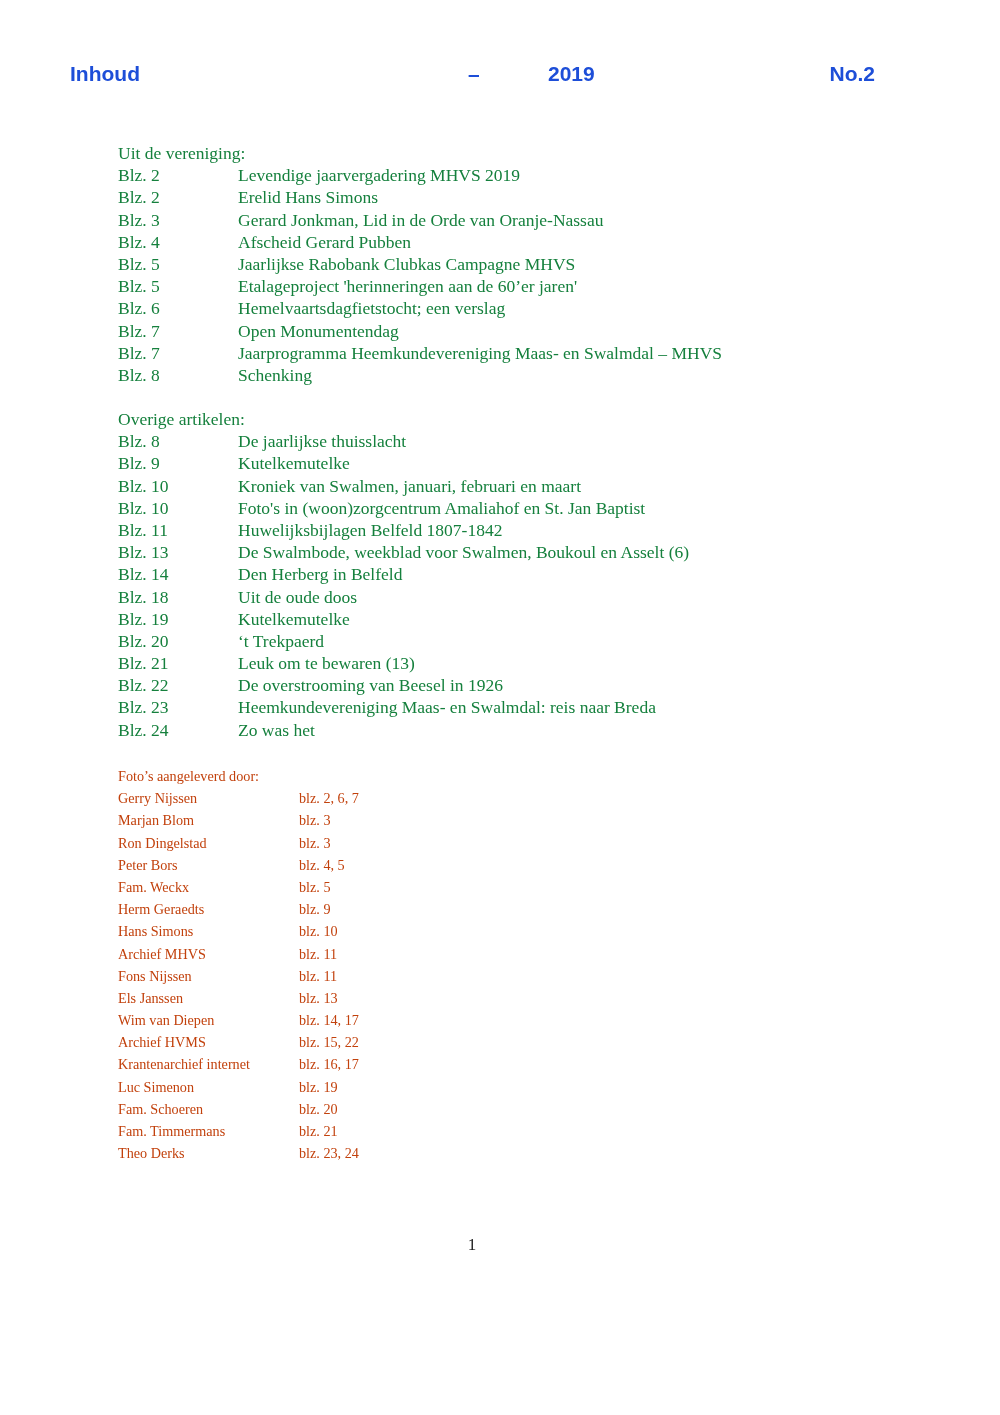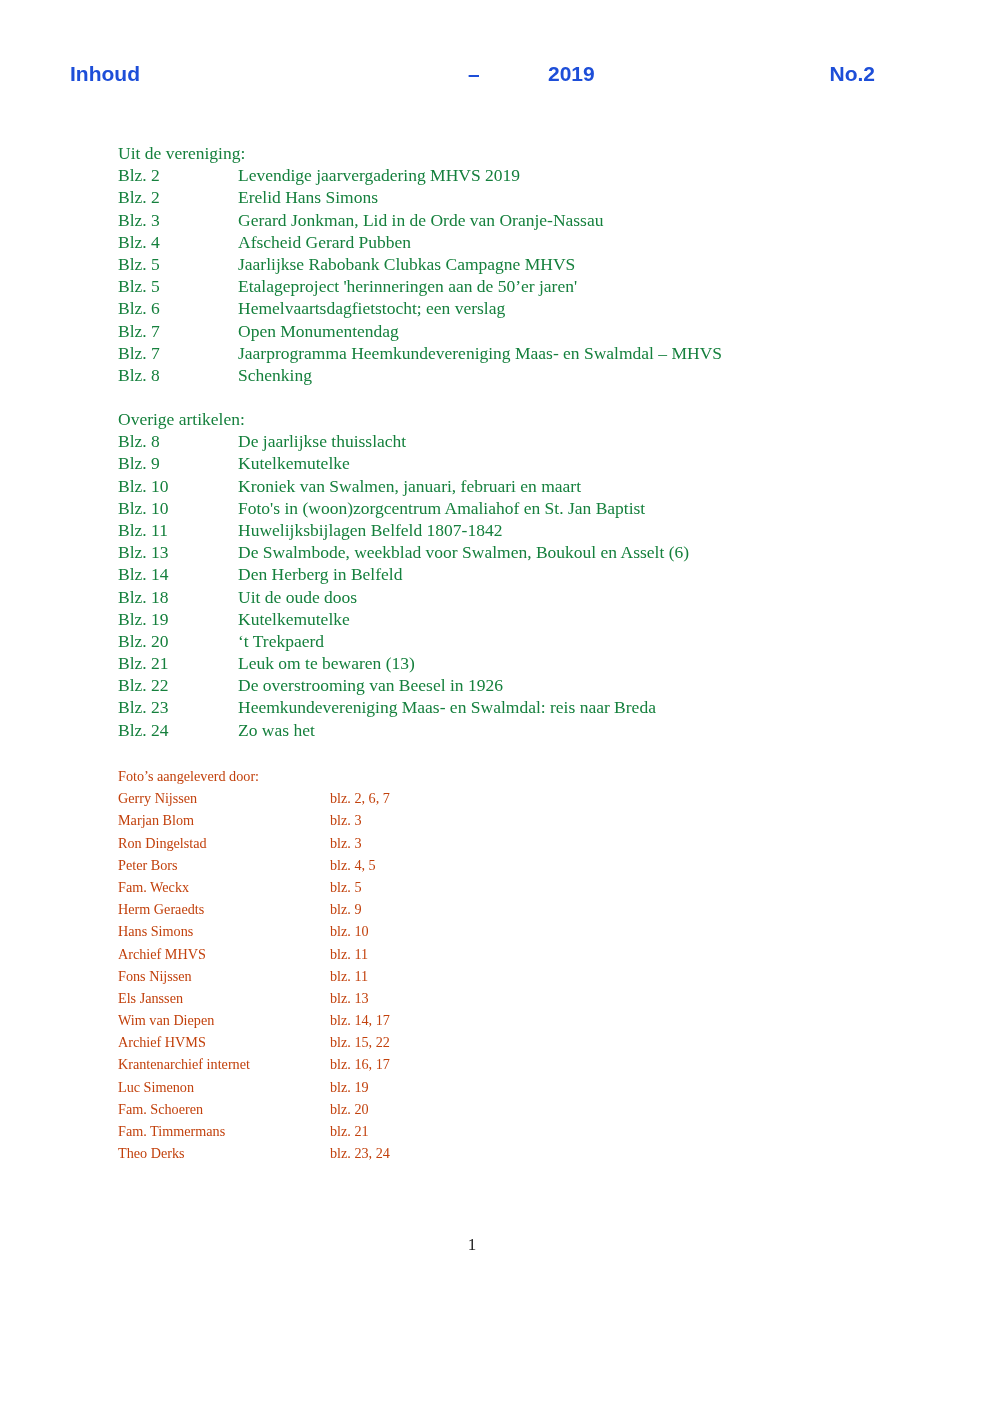--- a/index.html
+++ b/index.html
@@ -20,21 +20,21 @@
     .sec2 { top: 408px; }
     .sec-title { height: 22.2px; line-height: 22.2px; }
     .row { height: 22.2px; line-height: 22.2px; white-space: nowrap; position: relative; text-align: right; }
     .row .pg { position: absolute; left: 0; }
     .row .ttl { position: absolute; left: 120px; }
 
     .photos { position: absolute; left: 118px; top: 765px; font-family: "Liberation Serif", serif; font-size: 14.2px; color: #c2410c; }
     .photos .sec-title { height: 22.2px; line-height: 22.2px; }
     .prow { height: 22.2px; line-height: 22.2px; position: relative; white-space: nowrap; }
     .prow .nm { position: absolute; left: 0; }
-    .prow .pp { position: absolute; left: 181px; margin-left: 31px; }
+    .prow .pp { position: absolute; left: 181px; }
 
     .pagenum { position: absolute; top: 1235px; left: 0; width: 944px; text-align: center; font-family: "Liberation Serif", serif; font-size: 17px; color: #222; }
   </style>
 </head>
 <body>
 
 <div class="header">
   <span class="h-inhoud">Inhoud</span>
   <span class="h-dash">–</span>
   <span class="h-year">2019</span>
@@ -59,21 +59,21 @@
       <div class="row">
         <span class="pg">Blz. 4</span>
         <span class="ttl">Afscheid Gerard Pubben</span>
       </div>
       <div class="row">
         <span class="pg">Blz. 5</span>
         <span class="ttl">Jaarlijkse Rabobank Clubkas Campagne MHVS</span>
       </div>
       <div class="row">
         <span class="pg">Blz. 5</span>
-        <span class="ttl">Etalageproject 'herinneringen aan de 50’er jaren'</span>
+        <span class="ttl">Etalageproject 'herinneringen aan de 60’er jaren'</span>
       </div>
       <div class="row">
         <span class="pg">Blz. 6</span>
         <span class="ttl">Hemelvaartsdagfietstocht; een verslag</span>
       </div>
       <div class="row">
         <span class="pg">Blz. 7</span>
         <span class="ttl">Open Monumentendag</span>
       </div>
       <div class="row">

